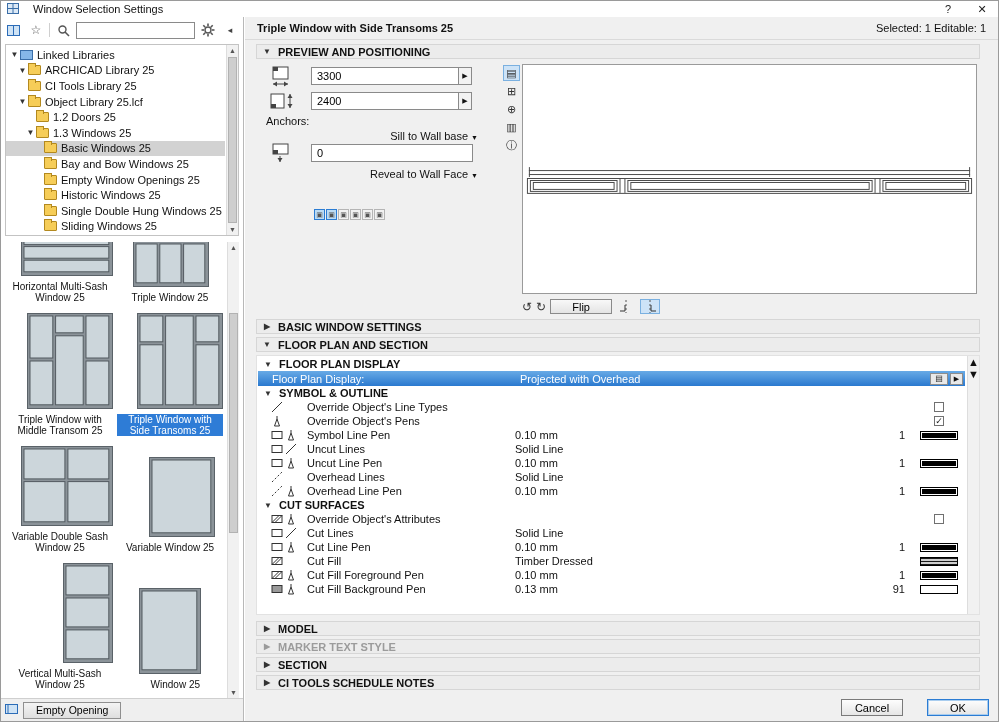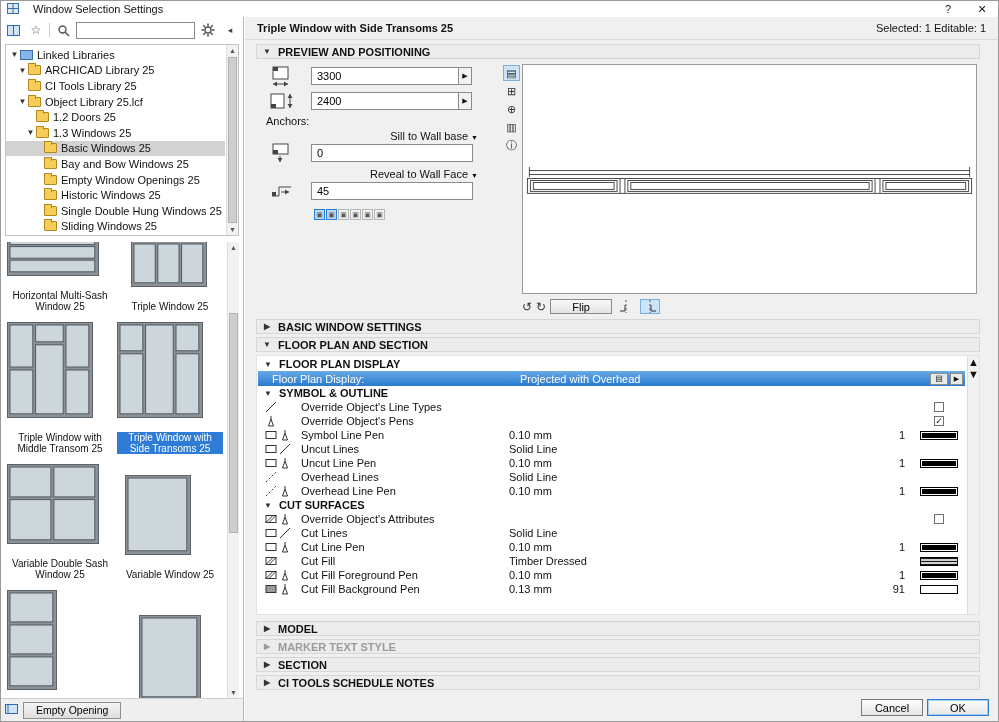--- a/index.html
+++ b/index.html
@@ -24,21 +24,21 @@
   .folder-icon{width:13px;height:10px;background:#f6cd58;border:1px solid #b3891f;border-radius:1px;position:relative;margin-right:4px;flex:none;}
   .folder-icon::before{content:"";position:absolute;top:-3px;left:-1px;width:6px;height:3px;background:#f6cd58;border:1px solid #b3891f;border-bottom:none;}
   .lib-icon{width:13px;height:10px;background:#86b7e8;border:1px solid #3a6ea8;margin-right:4px;flex:none;position:relative;}
   .tree-label{overflow:hidden;text-overflow:ellipsis;}
   .vscroll{position:absolute;right:0;top:0;bottom:0;width:12px;background:#f1f1f1;border-left:1px solid #ddd;display:flex;flex-direction:column;}
   .vscroll .arr{height:11px;font-size:7px;line-height:11px;text-align:center;color:#555;cursor:pointer;}
   .vscroll .track{flex:1;position:relative;}
   .vscroll .vthumb{position:absolute;left:1px;right:1px;background:#cecece;border:1px solid #b2b2b2;cursor:grab;}
   .thumbs-box{flex:1;margin:2px 4px 0 4px;position:relative;overflow:hidden;}
   .thumbs{position:absolute;left:0;right:14px;top:-12px;display:grid;grid-template-columns:1fr 1fr;justify-items:center;align-items:end;row-gap:10px;}
-  .thumb-item{display:flex;flex-direction:column;align-items:flex-start;gap:12px;cursor:pointer;}
+  .thumb-item{display:flex;flex-direction:column;align-items:flex-end;gap:3px;cursor:pointer;}
   .thumb-label{font-size:10px;line-height:11px;text-align:center;max-width:106px;padding:0 1px;}
   .thumb-item.sel .thumb-label{background:#2e7cd6;color:#fff;}
   .lp-footer{height:23px;border-top:1px solid #cfcfcf;background:#efefef;display:flex;align-items:center;gap:5px;padding:0 4px;}
   .empty-btn{height:17px;font:10.5px "Liberation Sans",sans-serif;padding:0 12px;border:1px solid #8f8f8f;background:linear-gradient(#f4f4f4,#dedede);cursor:pointer;}
   
   .right-panel{position:absolute;top:16px;left:244px;right:0;bottom:0;background:#f0f0f0;display:flex;flex-direction:column;}
   .rp-header{height:23px;display:flex;align-items:center;padding:0 12px;border-bottom:1px solid #dadada;}
   .rp-title{font-weight:bold;}
   .sel-info{margin-left:auto;text-align:center;}
   .sections{flex:1;padding:4px 18px 0 11px;display:flex;flex-direction:column;overflow:hidden;}
@@ -66,40 +66,40 @@
   .pv-canvas svg{display:block;width:100%;height:100%;}
   .pv-controls{position:absolute;left:266px;top:236px;right:3px;height:17px;display:flex;align-items:center;gap:4px;}
   .rot-ic{font-size:12px;color:#333;cursor:pointer;}
   .flip-btn{width:62px;height:15px;border:1px solid #8a8a8a;background:linear-gradient(#f8f8f8,#e4e4e4);font:11px "Liberation Sans",sans-serif;cursor:pointer;}
   .mirror{width:20px;height:15px;display:flex;align-items:center;justify-content:center;border:1px solid transparent;cursor:pointer;}
   .mirror.sel{background:#cde3f7;border:1px solid #7ab0e0;}
   .mirror:first-of-type{margin-left:16px;}
   
   .fp-body{height:260px;flex:none;background:#fff;border:1px solid #e2e2e2;position:relative;margin-bottom:6px;padding:1px 14px 0 1px;}
   .grp{height:14px;display:flex;align-items:center;font-weight:bold;padding-left:5px;gap:6px;}
-  .srow{height:14px;display:flex;align-items:center;padding-left:7px;cursor:default;}
+  .srow{height:14px;display:flex;align-items:center;padding-left:13px;cursor:default;}
   .ricons{width:36px;flex:none;display:flex;gap:2px;align-items:center;}
   .ric{display:block;}
   .rlabel{width:208px;flex:none;white-space:nowrap;}
   .rvalue{flex:1;white-space:nowrap;}
   .rnum{width:28px;flex:none;text-align:right;padding-right:8px;}
   .cbwrap{width:52px;flex:none;display:flex;justify-content:center;align-items:center;}
   .cb{width:10px;height:10px;border:1px solid #707070;background:#fff;font-size:9px;line-height:9px;text-align:center;color:#222;cursor:pointer;}
   .swatch{width:38px;height:9px;border:1px solid #000;display:inline-block;cursor:pointer;}
   .swatch.pen{background:#000;box-shadow:inset 0 0 0 1px #fff;}
   .swatch.sw-white{background:#fff;}
   .swatch.hatchsw{background:repeating-linear-gradient(0deg,#1a1a1a 0 1px,#cfcfcf 1px 3px);}
   .blue-row{height:15px;display:flex;align-items:center;background:linear-gradient(#68aae6,#2a79cf);color:#fff;padding-left:14px;cursor:pointer;}
   .br-label{width:248px;flex:none;}
   .br-value{flex:1;}
   .br-icon{width:18px;height:12px;background:#e9e9e9;border:1px solid #8d8d8d;color:#222;font-size:8px;display:flex;align-items:center;justify-content:center;margin-right:2px;cursor:pointer;}
   .br-arrow{width:13px;height:12px;background:#e9e9e9;border:1px solid #8d8d8d;color:#111;font-size:7px;display:flex;align-items:center;justify-content:center;margin-right:2px;cursor:pointer;}
   .fp-scroll{position:absolute;right:0;top:0;bottom:0;width:12px;background:#f1f1f1;border-left:1px solid #ddd;display:flex;flex-direction:column;}
   
-  .rp-footer{height:27px;flex:none;display:flex;align-items:center;justify-content:flex-end;gap:4px;padding:0 9px;}
+  .rp-footer{height:27px;flex:none;display:flex;align-items:center;justify-content:flex-end;gap:24px;padding:0 9px;}
   .btn{width:62px;height:17px;border:1px solid #7a7a7a;background:linear-gradient(#fdfdfd,#e6e6e6);font:11px "Liberation Sans",sans-serif;display:flex;align-items:center;justify-content:center;cursor:pointer;}
   .btn.ok{border:1px solid #2b7cd3;box-shadow:0 0 0 1px #a9cdef inset;}
 </style>
 </head>
 <body>
 
 <div class="app">
 
   <div class="titlebar">
     <span>
@@ -367,31 +367,20 @@
                 <rect x="4" y="8" width="5" height="4" fill="#444"></rect>
                 <line x1="11" y1="14" x2="11" y2="20" stroke="#444"></line>
                 <path d="M11 20 l-2.5 -4 h5 z" fill="#444"></path>
               </svg>
           </span>
           <input class="dim-input wide" value="0" style="">
         </div>
         <div class="lbl-right" style="top:106px;">
           <span>Reveal to Wall Face</span><span class="dd-caret">▼</span>
         </div>
-        <div class="fld-row" style="left:13px;top:118px;">
-          <span class="dim-icon">
-            <svg width="26" height="22">
-                <path d="M3 16 h7 v-9 h12" fill="none" stroke="#444"></path>
-                <rect x="3" y="12" width="4" height="4" fill="#444"></rect>
-                <line x1="12" y1="12" x2="20" y2="12" stroke="#444"></line>
-                <path d="M20 12 l-4 -2.5 v5 z" fill="#444"></path>
-              </svg>
-          </span>
-          <input class="dim-input wide" value="45" style="">
-        </div>
         <div class="anchor-btns">
             <span class="anchor-btn sel">▣</span>
             <span class="anchor-btn sel">▣</span>
             <span class="anchor-btn">▣</span>
             <span class="anchor-btn">▣</span>
             <span class="anchor-btn">▣</span>
             <span class="anchor-btn">▣</span>
           </div>
 
         <div class="pv-strip">

